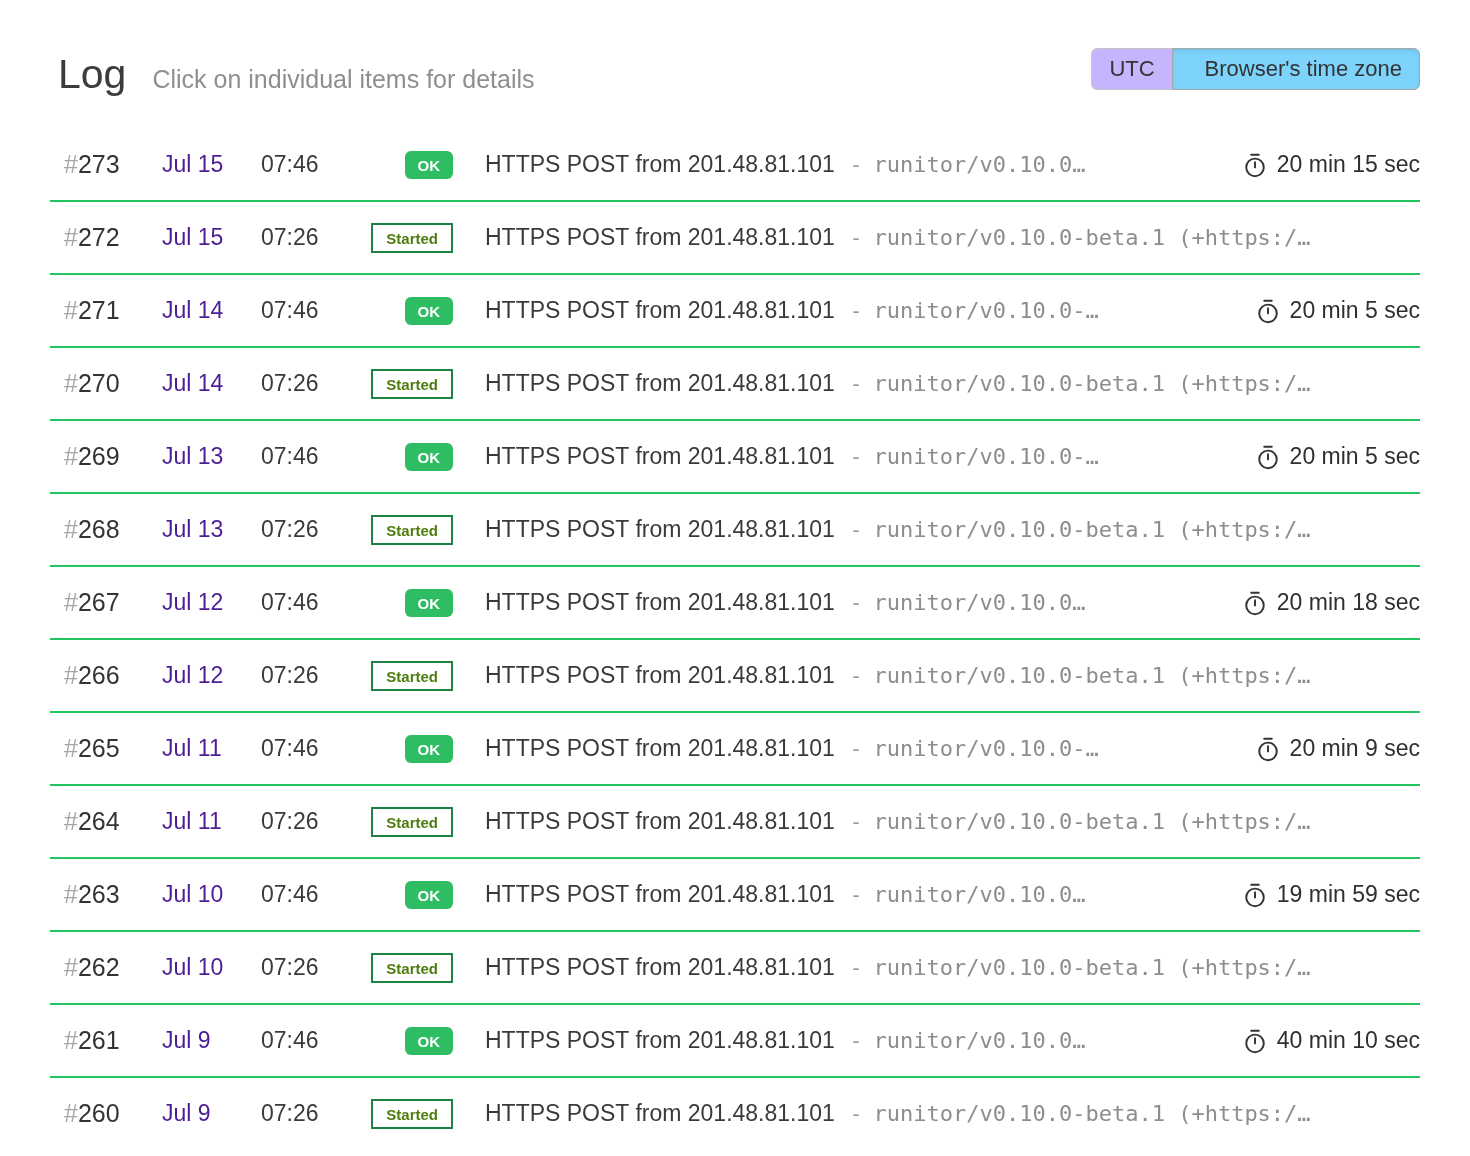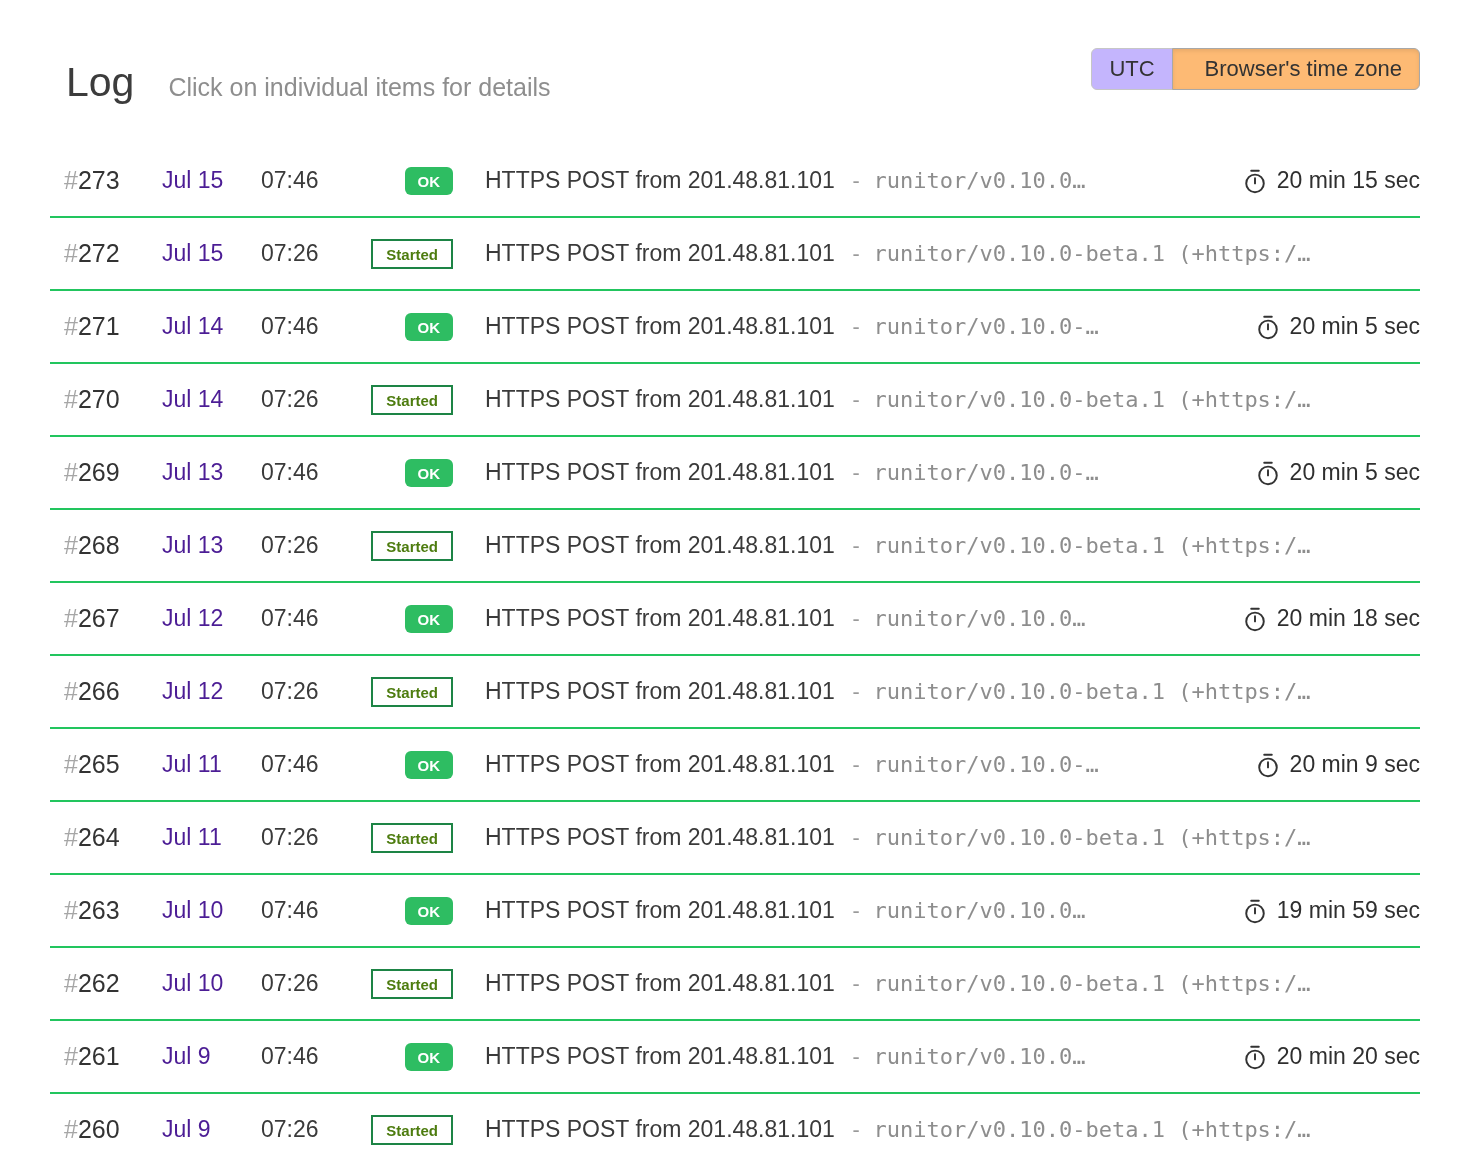--- a/index.html
+++ b/index.html
@@ -28,21 +28,21 @@
   }
   .title-wrap {
     display: flex;
     align-items: baseline;
     gap: 18px;
   }
   .page-title {
     font-size: 41px;
     font-weight: 400;
     color: #3c3c3c;
-    margin: 16px;
+    margin: 8px;
     line-height: 1.1;
   }
   .page-subtitle {
     font-size: 25px;
     color: #8e8e8e;
   }
   .btn-group {
     display: flex;
     margin-top: 4px;
   }
@@ -57,21 +57,21 @@
     line-height: 1.2;
   }
   .btn-group button:first-child {
     border-radius: 6px 0 0 6px;
   }
   .btn-group button:last-child {
     border-radius: 0 6px 6px 0;
     margin-left: -1px;
   }
   .btn-group button.active {
-    background: #fdba74;
+    background: #7dd3fc;
     border-color: #a8a8a8;
     box-shadow: inset 0 2px 4px rgba(0,0,0,0.09);
     padding-left: 32px;
   }
 
   
   .log-table { width: 100%; }
   .log-row {
     display: flex;
     align-items: center;
@@ -418,21 +418,21 @@
       <span class="event-main">HTTPS POST from 201.48.81.101</span>
       <span class="event-sep">-</span>
       <span class="event-agent">runitor/v0.10.0…</span>
     </span>
     <span class="cell-duration">
       <svg class="stopwatch-icon" width="26" height="26" viewBox="0 0 24 24" fill="none" stroke="#333" stroke-width="1.8" stroke-linecap="round">
         <line x1="8.5" y1="2.6" x2="15.5" y2="2.6"></line>
         <circle cx="12" cy="14.2" r="8.1"></circle>
         <line x1="12" y1="14.2" x2="12" y2="9.4"></line>
       </svg>
-      <span>20 min 20 sec</span>
+      <span>40 min 10 sec</span>
     </span>
   </div>
 
   <div class="log-row">
     <span class="cell-id"><span class="id-hash">#</span><span class="id-num">260</span></span>
     <span class="cell-date">Jul 9</span>
     <span class="cell-time">07:26</span>
     <span class="cell-badge">
       <span class="status-badge started">Started</span>
     </span>

